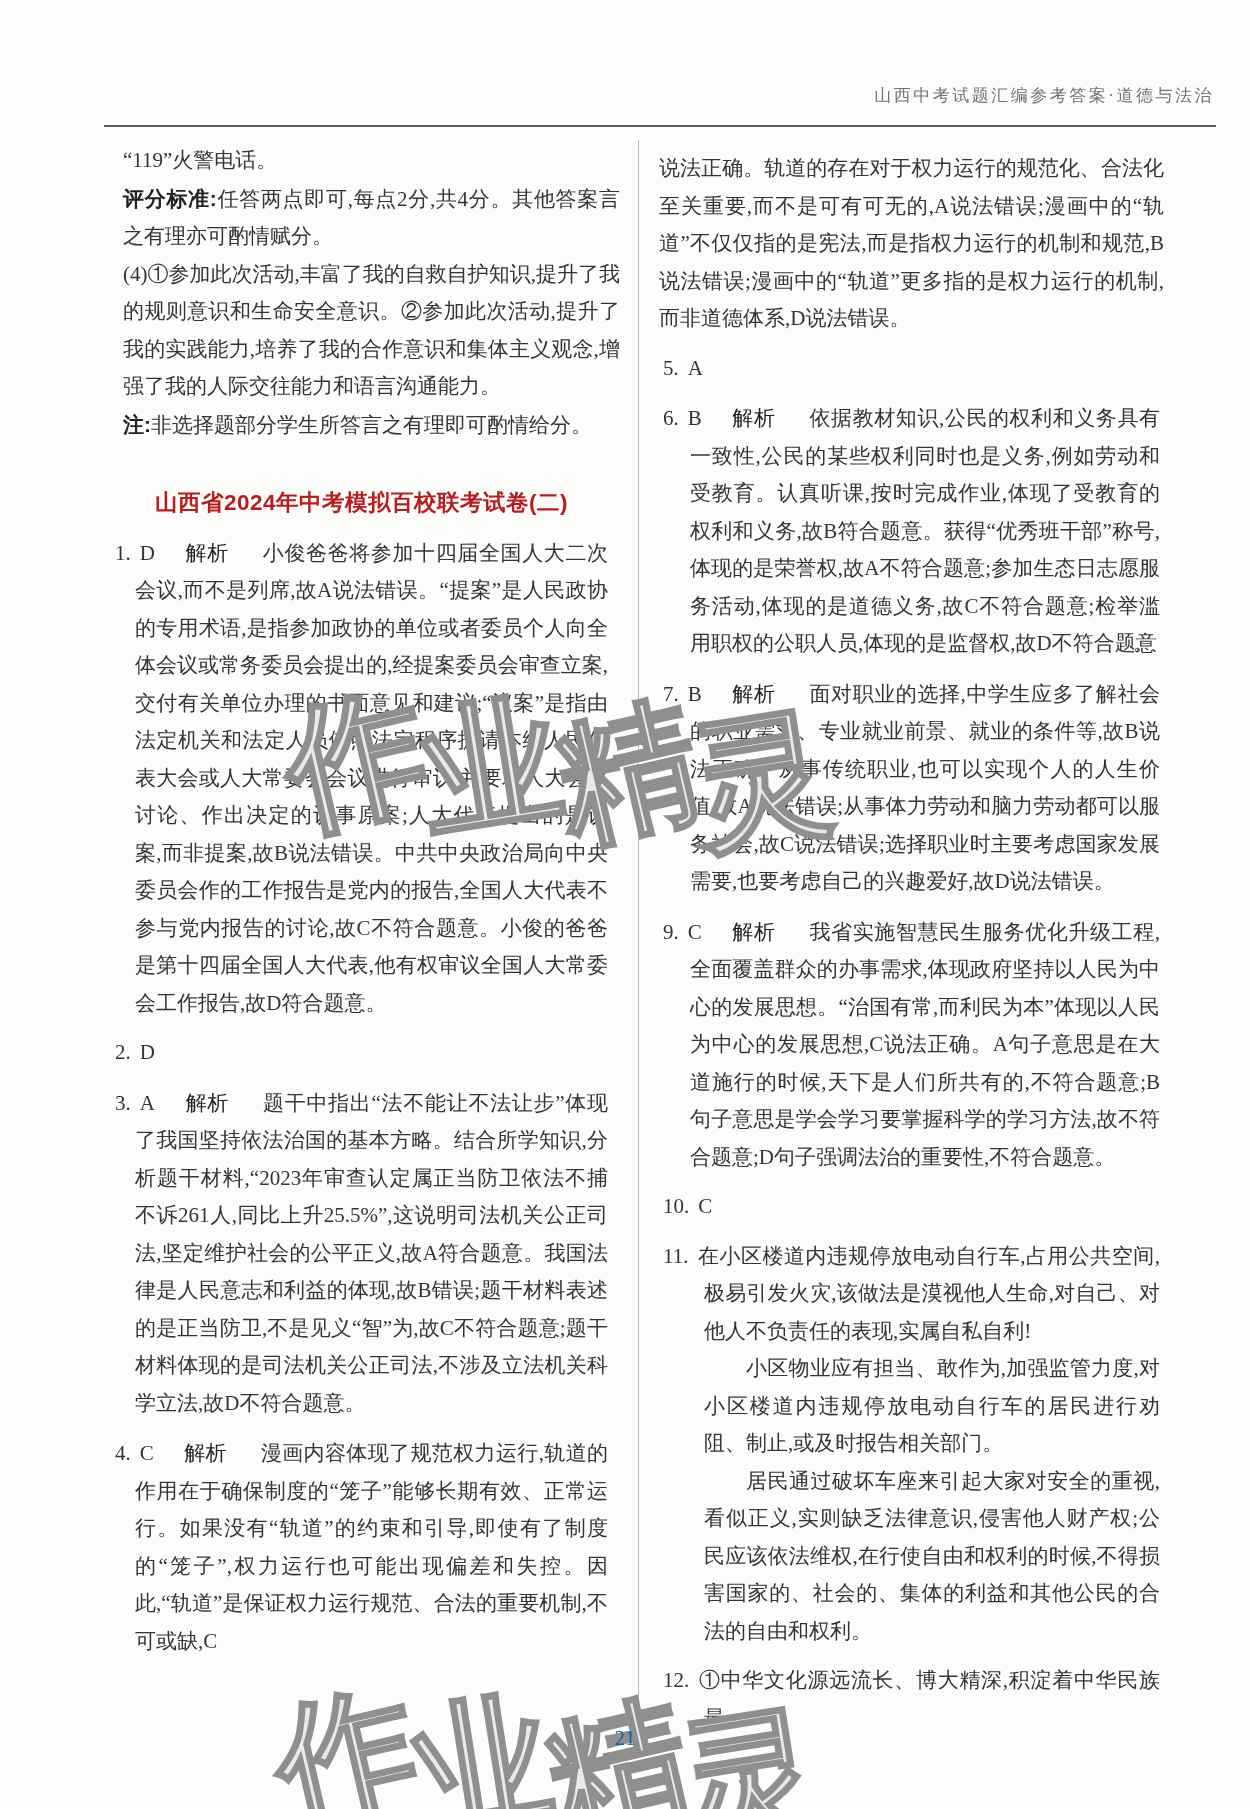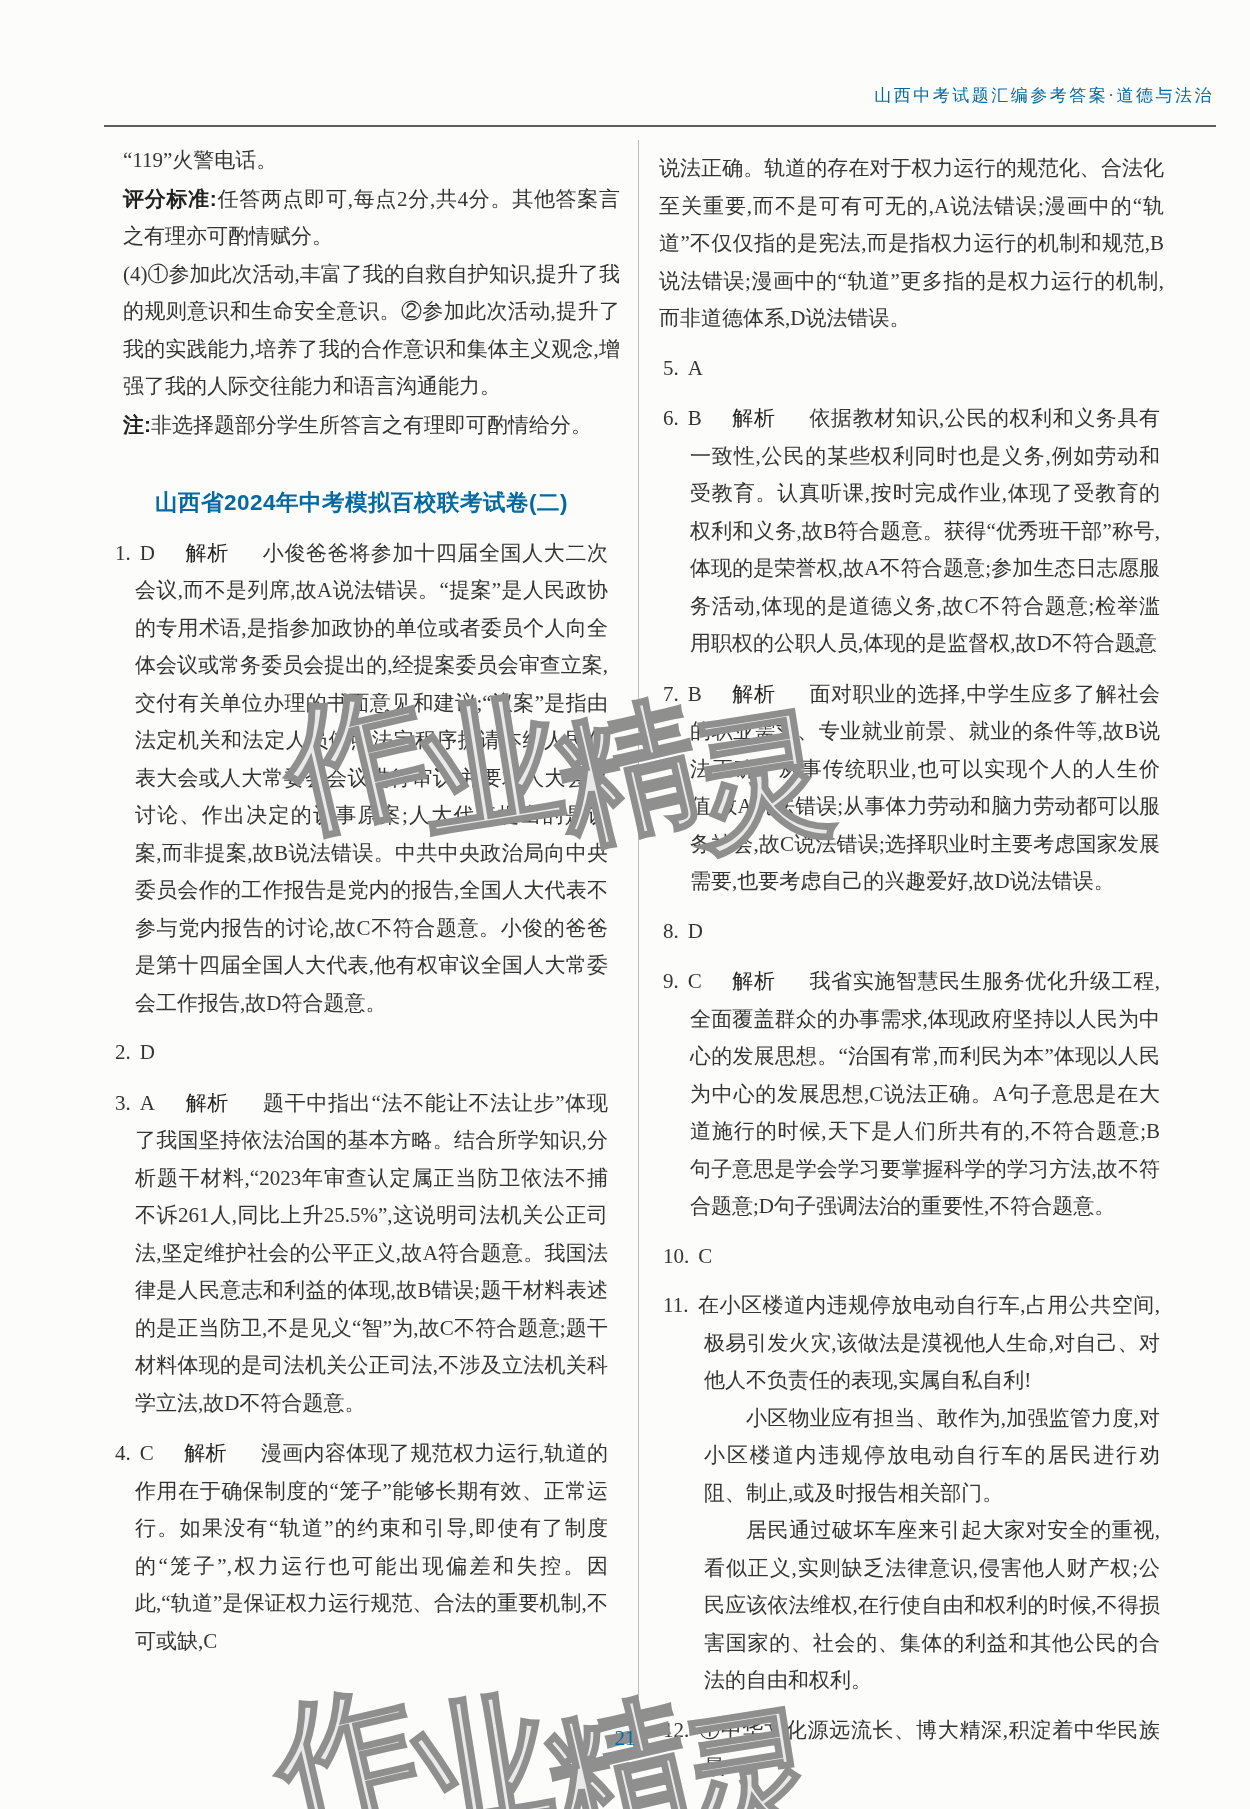--- a/index.html
+++ b/index.html
@@ -4,21 +4,21 @@
 <style>
   html,body{margin:0;padding:0;}
   body{
     width:1250px;height:1809px;position:relative;overflow:hidden;
     background:#fcfcfb;
     font-family:"Liberation Serif","DejaVu Serif",serif;
     color:#343434;
   }
   .header-title{
     position:absolute;top:84px;right:36px;
-    font-size:17px;letter-spacing:2.5px;color:#0369a1;z-index:1;
+    font-size:17px;letter-spacing:2.5px;color:#737373;z-index:1;
   }
   .header-rule{
     position:absolute;top:125px;left:104px;width:1112px;height:2px;
     background:#5e5e5e;z-index:1;
   }
   .col-divider{
     position:absolute;left:638px;top:140px;width:1px;height:1558px;
     background:#bcbcbc;z-index:1;
   }
   .col{
@@ -26,21 +26,21 @@
     font-size:21px;line-height:37.5px;text-align:justify;
   }
   .col-left{left:103px;width:517px;}
   .col-right{left:651px;width:521px;}
   .intro{margin:0;padding-left:20px;}
   .b-label{font-family:"Liberation Sans","DejaVu Sans",sans-serif;font-weight:700;color:#222;}
   .section-title{
     margin:40px 0 0 0;text-align:center;
     font-family:"Liberation Sans","DejaVu Sans",sans-serif;
     font-weight:700;font-size:22.5px;line-height:37.5px;
-    letter-spacing:.5px;color:#0369a1;
+    letter-spacing:.5px;color:#b91c1c;
   }
   .item{margin:12px;}
   .col-left .item{padding-left:20px;text-indent:-20px;}
   .col-right .item{padding-left:27px;text-indent:-27px;}
   .col-right .item.two{padding-left:41px;text-indent:-41px;}
   .cont{margin:8px;}
   .num{margin-right:9px;}
   .ans{margin-right:30px;}
   .tag{font-family:"Liberation Sans","DejaVu Sans",sans-serif;font-weight:400;color:#222;margin-right:34px;}
   .trail{float:right;}
@@ -82,21 +82,20 @@
     <div class="item"><span class="num">1.</span><span class="ans">D</span><span class="tag">解析</span><span class="body">小俊爸爸将参加十四届全国人大二次会议,而不是列席,故A说法错误。“提案”是人民政协的专用术语,是指参加政协的单位或者委员个人向全体会议或常务委员会提出的,经提案委员会审查立案,交付有关单位办理的书面意见和建议;“议案”是指由法定机关和法定人员依照法定程序提请本级人民代表大会或人大常委会会议进行审议,并要求人大会议讨论、作出决定的议事原案;人大代表提出的是议案,而非提案,故B说法错误。中共中央政治局向中央委员会作的工作报告是党内的报告,全国人大代表不参与党内报告的讨论,故C不符合题意。小俊的爸爸是第十四届全国人大代表,他有权审议全国人大常委会工作报告,故D符合题意。</span></div>
     <div class="item"><span class="num">2.</span><span class="ans">D</span></div>
     <div class="item"><span class="num">3.</span><span class="ans">A</span><span class="tag">解析</span><span class="body">题干中指出“法不能让不法让步”体现了我国坚持依法治国的基本方略。结合所学知识,分析题干材料,“2023年审查认定属正当防卫依法不捕不诉261人,同比上升25.5%”,这说明司法机关公正司法,坚定维护社会的公平正义,故A符合题意。我国法律是人民意志和利益的体现,故B错误;题干材料表述的是正当防卫,不是见义“智”为,故C不符合题意;题干材料体现的是司法机关公正司法,不涉及立法机关科学立法,故D不符合题意。</span></div>
     <div class="item"><span class="num">4.</span><span class="ans">C</span><span class="tag">解析</span><span class="body">漫画内容体现了规范权力运行,轨道的作用在于确保制度的“笼子”能够长期有效、正常运行。如果没有“轨道”的约束和引导,即使有了制度的“笼子”,权力运行也可能出现偏差和失控。因此,“轨道”是保证权力运行规范、合法的重要机制,不可或缺,C</span></div>
   </div>
 <div class="col col-right" id="col-right">
     <p class="cont">说法正确。轨道的存在对于权力运行的规范化、合法化至关重要,而不是可有可无的,A说法错误;漫画中的“轨道”不仅仅指的是宪法,而是指权力运行的机制和规范,B说法错误;漫画中的“轨道”更多指的是权力运行的机制,而非道德体系,D说法错误。</p>
     <div class="item"><span class="num">5.</span><span class="ans">A</span></div>
     <div class="item"><span class="num">6.</span><span class="ans">B</span><span class="tag">解析</span><span class="body">依据教材知识,公民的权利和义务具有一致性,公民的某些权利同时也是义务,例如劳动和受教育。认真听课,按时完成作业,体现了受教育的权利和义务,故B符合题意。获得“优秀班干部”称号,体现的是荣誉权,故A不符合题意;参加生态日志愿服务活动,体现的是道德义务,故C不符合题意;检举滥用职权的公职人员,体现的是监督权,故D不符合题意</span><span class="trail">。</span></div>
     <div class="item"><span class="num">7.</span><span class="ans">B</span><span class="tag">解析</span><span class="body">面对职业的选择,中学生应多了解社会的职业需求、专业就业前景、就业的条件等,故B说法正确。从事传统职业,也可以实现个人的人生价值,故A说法错误;从事体力劳动和脑力劳动都可以服务社会,故C说法错误;选择职业时主要考虑国家发展需要,也要考虑自己的兴趣爱好,故D说法错误。</span></div>
-    <div class="item"><span class="num">8.</span><span class="ans">D</span></div>
     <div class="item"><span class="num">9.</span><span class="ans">C</span><span class="tag">解析</span><span class="body">我省实施智慧民生服务优化升级工程,全面覆盖群众的办事需求,体现政府坚持以人民为中心的发展思想。“治国有常,而利民为本”体现以人民为中心的发展思想,C说法正确。A句子意思是在大道施行的时候,天下是人们所共有的,不符合题意;B句子意思是学会学习要掌握科学的学习方法,故不符合题意;D句子强调法治的重要性,不符合题意。</span></div>
     <div class="item two"><span class="num">10.</span><span class="ans">C</span></div>
     <div class="item two"><span class="num">11.</span><span class="body">在小区楼道内违规停放电动自行车,占用公共空间,极易引发火灾,该做法是漠视他人生命,对自己、对他人不负责任的表现,实属自私自利!</span><p class="sub">小区物业应有担当、敢作为,加强监管力度,对小区楼道内违规停放电动自行车的居民进行劝阻、制止,或及时报告相关部门。</p><p class="sub">居民通过破坏车座来引起大家对安全的重视,看似正义,实则缺乏法律意识,侵害他人财产权;公民应该依法维权,在行使自由和权利的时候,不得损害国家的、社会的、集体的利益和其他公民的合法的自由和权利。</p></div>
     <div class="item two"><span class="num">12.</span><span class="body">①中华文化源远流长、博大精深,积淀着中华民族最</span></div>
   </div>
 
 <div class="wm wm-mid" id="wm-mid">
     <span>作</span>
     <span>业</span>
     <span>精</span>

